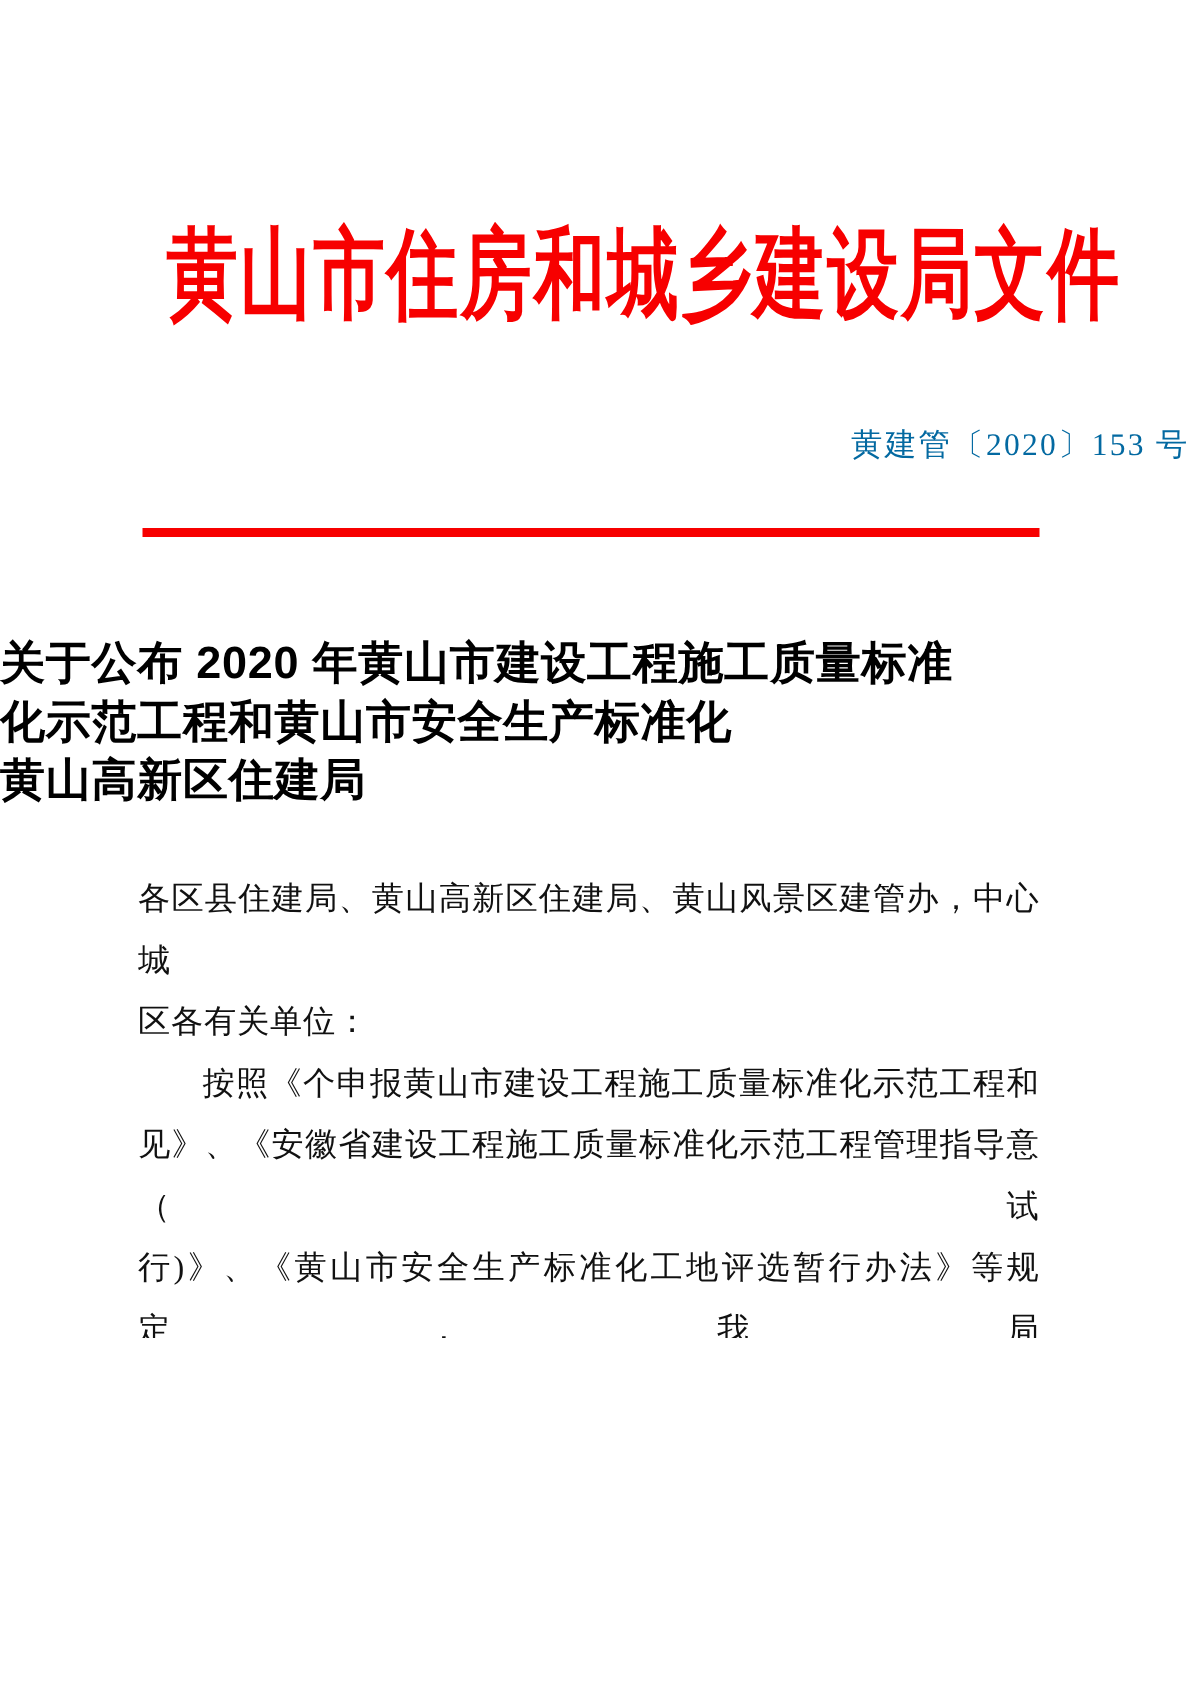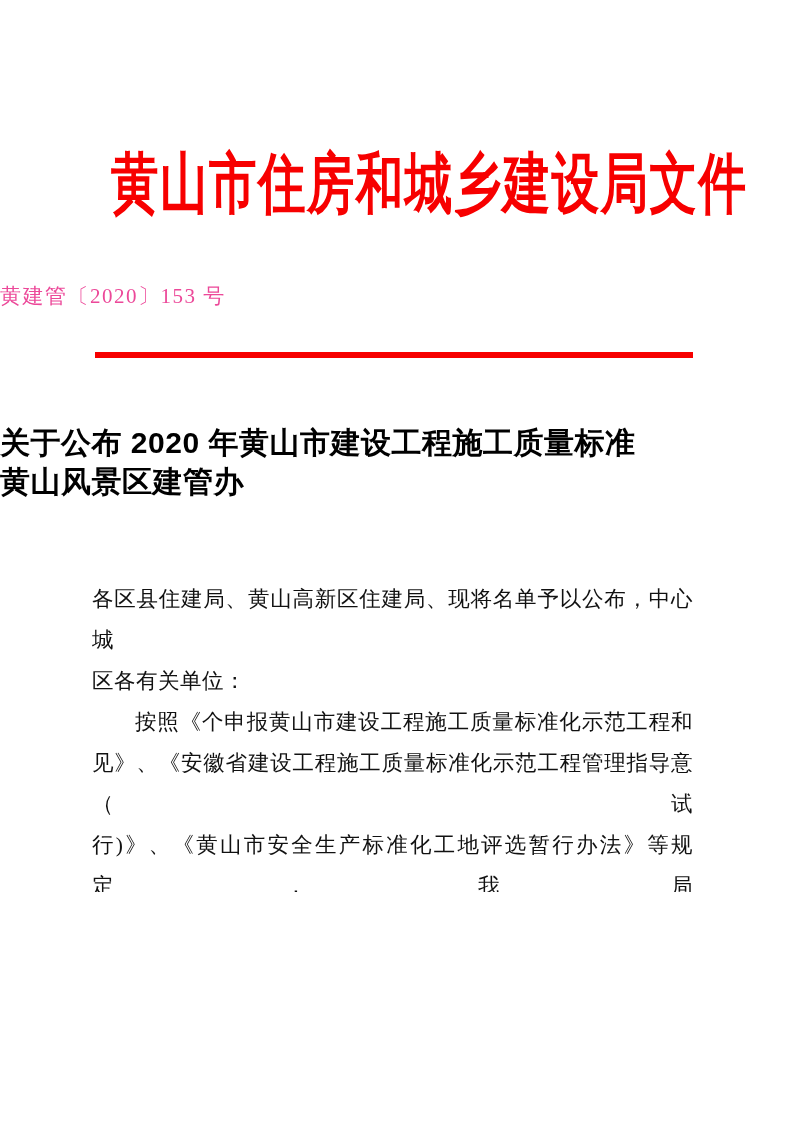--- a/index.html
+++ b/index.html
@@ -32,25 +32,25 @@
     transform: scaleX(0.72);
     transform-origin: center center;
     letter-spacing: 2px;
   }
   
   .doc-number {
     position: absolute;
     top: 280px;
     left: 0;
     width: 793px;
-    text-align: left;
+    text-align: right;
     font-size: 21px;
     line-height: 32px;
     letter-spacing: 1.5px;
-    color: #ec4899;
+    color: #0369a1;
   }
   
   .red-rule {
     position: absolute;
     top: 352px;
     left: 95px;
     width: 598px;
     height: 6px;
   }
   
@@ -104,25 +104,26 @@
 <div class="page">
 
   <div class="banner" style="color: rgb(247, 0, 0);">黄山市住房和城乡建设局文件</div>
 
   <div class="doc-number">黄建管〔2020〕153 号</div>
 
   <div class="red-rule" style="background: rgb(247, 0, 0);"></div>
 
   <div class="title">
     <div>关于公布 2020 年黄山市建设工程施工质量标准</div>
-    <div>黄山风景区建管办</div>
+    <div>化示范工程和黄山市安全生产标准化</div>
+    <div>黄山高新区住建局</div>
   </div>
 
   <div class="body-text">
-    <div class="body-line l-fill">各区县住建局、黄山高新区住建局、现将名单予以公布，中心城</div>
+    <div class="body-line l-fill">各区县住建局、黄山高新区住建局、黄山风景区建管办，中心城</div>
     <div class="body-line">区各有关单位：</div>
     <div class="body-line l-fill l-indent">按照《个申报黄山市建设工程施工质量标准化示范工程和</div>
     <div class="body-line l-fill">见》、《安徽省建设工程施工质量标准化示范工程管理指导意（试</div>
     <div class="body-line l-fill">行)》、《黄山市安全生产标准化工地评选暂行办法》等规定，我局</div>
     <div class="body-line l-fill">26 个申报黄山市安全生产标准化示范工地的项目进行了评审，经</div>
     <div class="body-line">公示期满无异议，现将名单予以公布。</div>
 
   </div>
 
   <div class="page-number">– 1 –</div>

